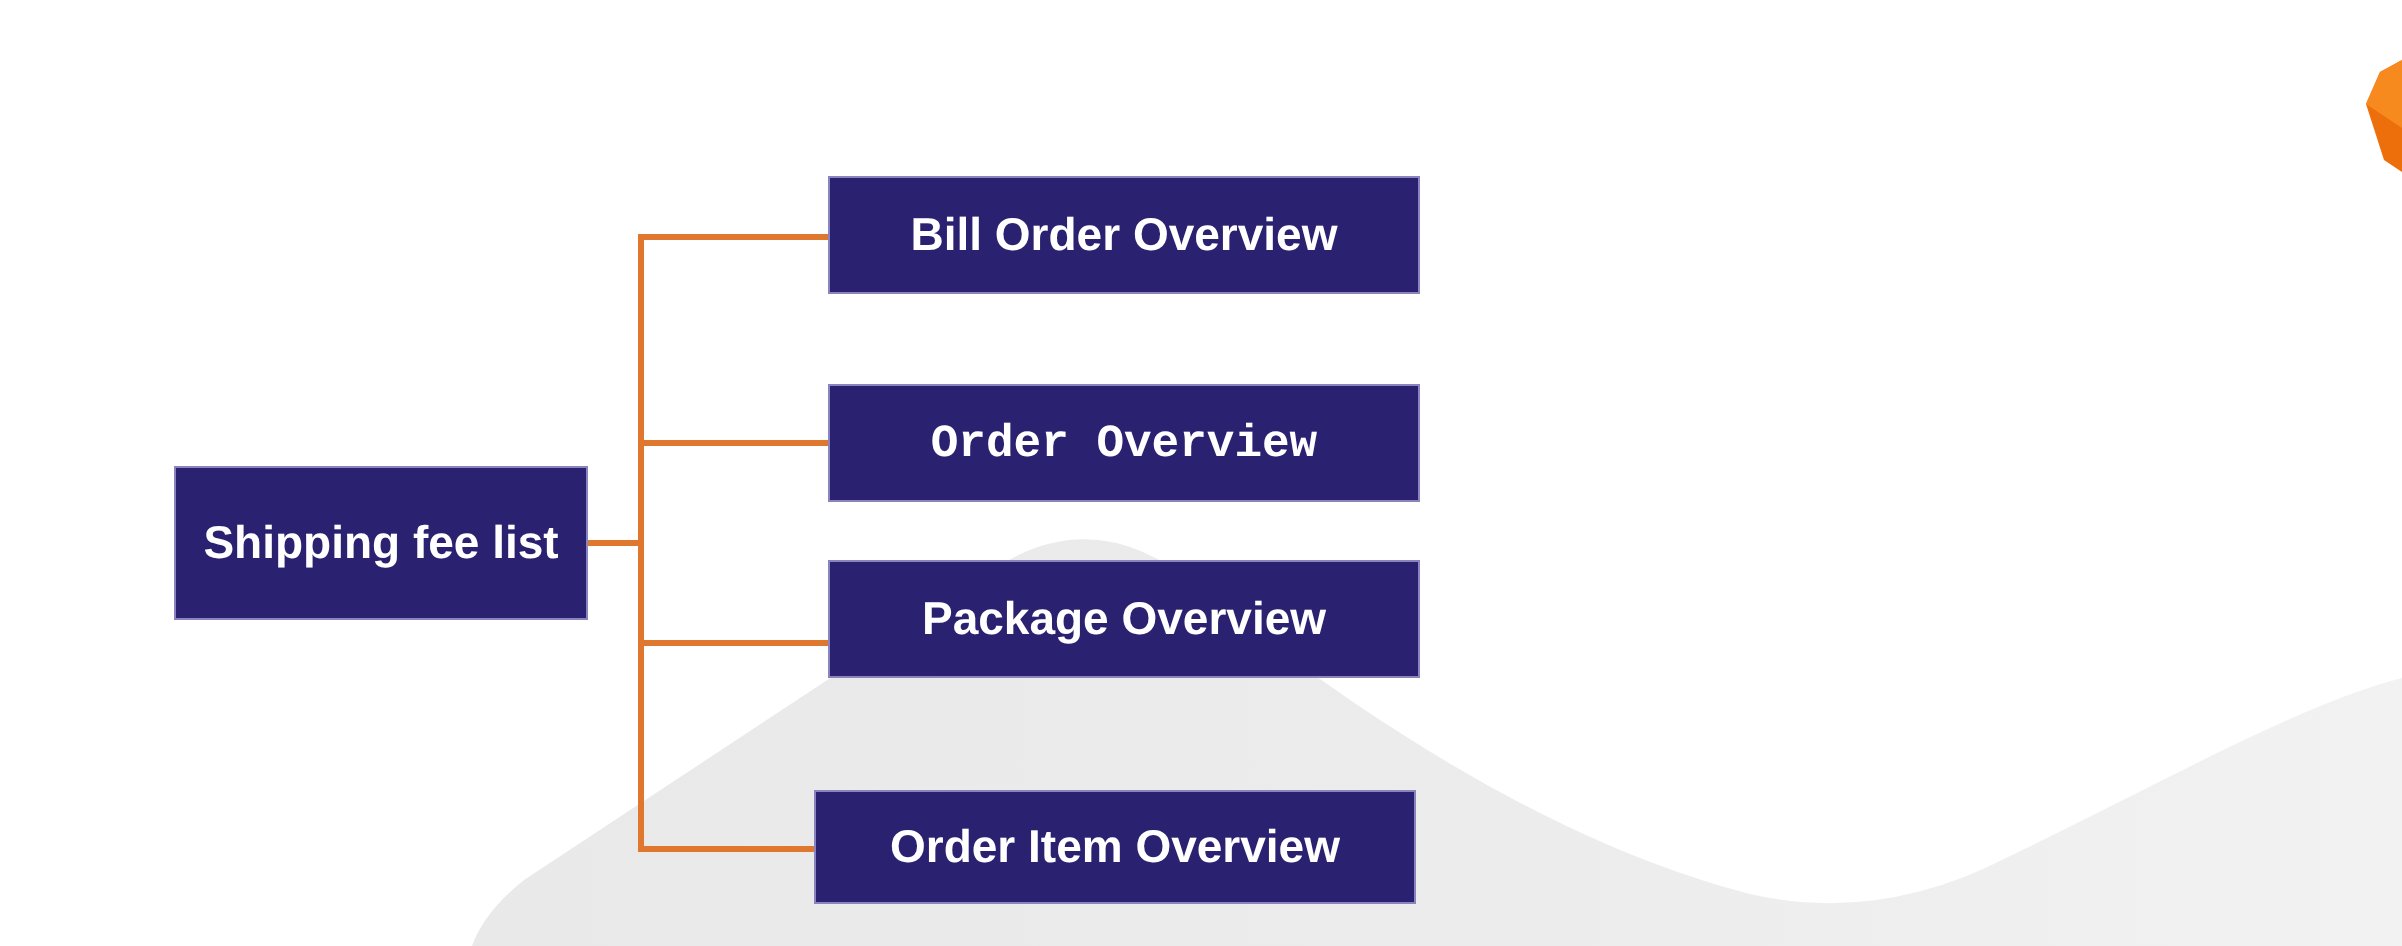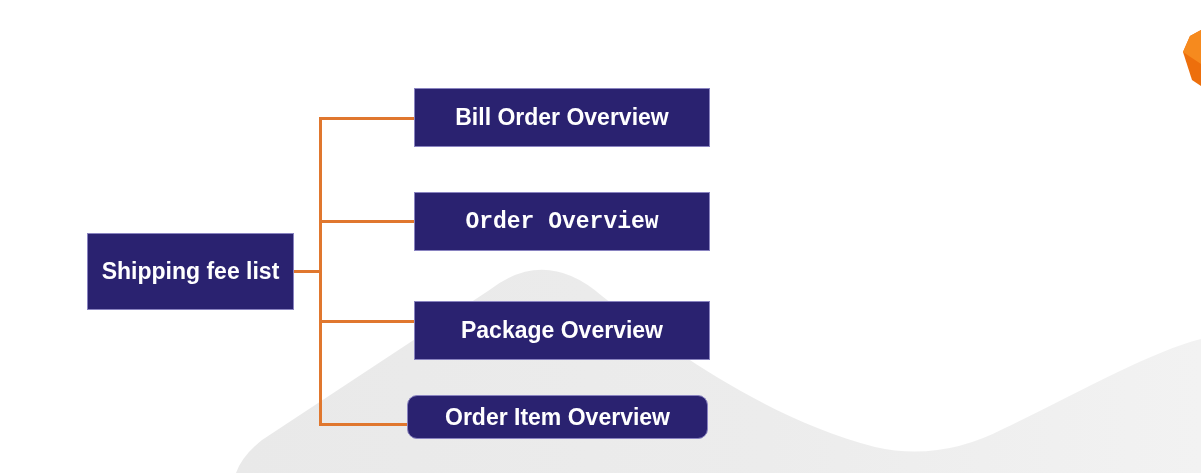--- a/index.html
+++ b/index.html
@@ -56,22 +56,22 @@
   .node-root{
     left:87px;top:233px;width:207px;height:77px;
     font-size:23px;line-height:1.12;
     padding:0 8px;
   }
   .node-child{
     font-size:23px;
   }
   .node-c1{left:414px;top:88px;width:296px;height:59px;}
   .node-c2{left:414px;top:192px;width:296px;height:59px;font-family:Liberation Mono, monospace;}
-  .node-c3{left:414px;top:301px;width:296px;height:59px;}
-  .node-c4{left:407px;top:395px;width:301px;height:44px;border-radius:10px;}
+  .node-c3{left:414px;top:280px;width:296px;height:59px;}
+  .node-c4{left:407px;top:395px;width:301px;height:57px;}
 
   .conn-trunk{left:319px;top:117px;width:3px;height:309px;}
   .conn-b1{left:319px;top:117px;width:95px;height:3px;}
   .conn-b2{left:319px;top:220px;width:95px;height:3px;}
   .conn-b3{left:319px;top:320px;width:95px;height:3px;}
   .conn-b4{left:319px;top:423px;width:88px;height:3px;}
   .conn-stub{left:293px;top:270px;width:29px;height:3px;}
 </style>
 </head>
 <body>

